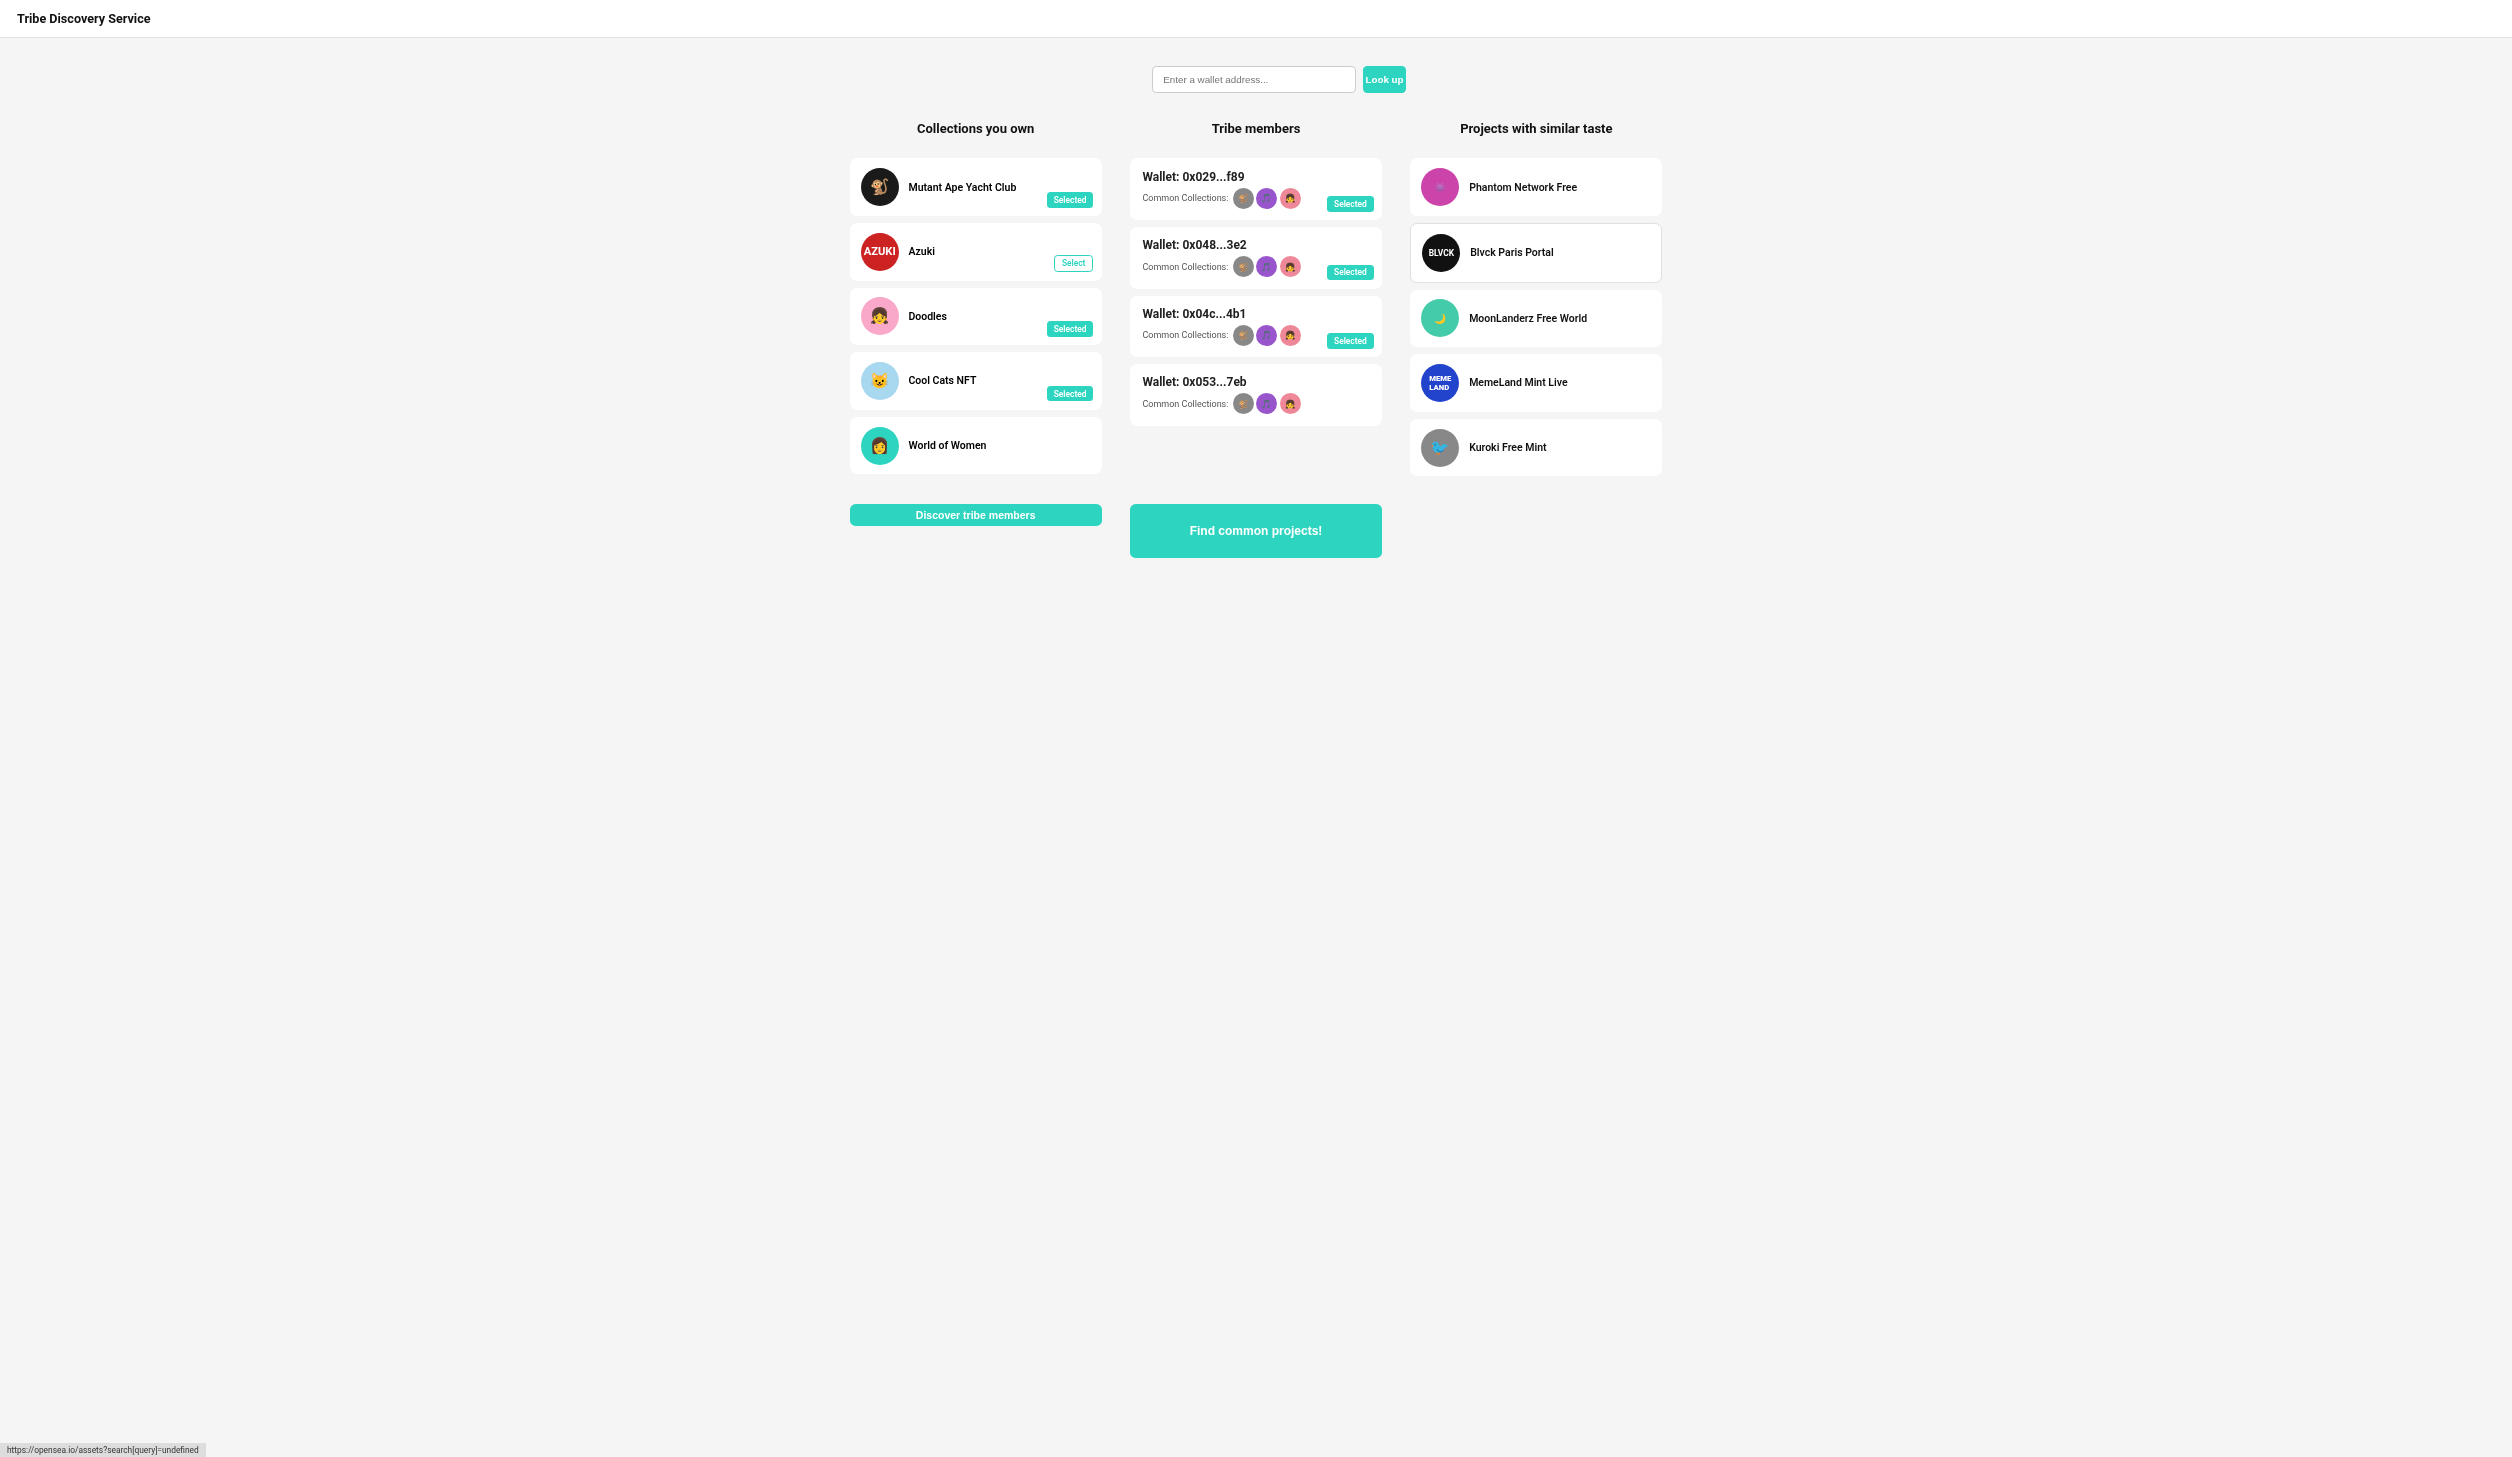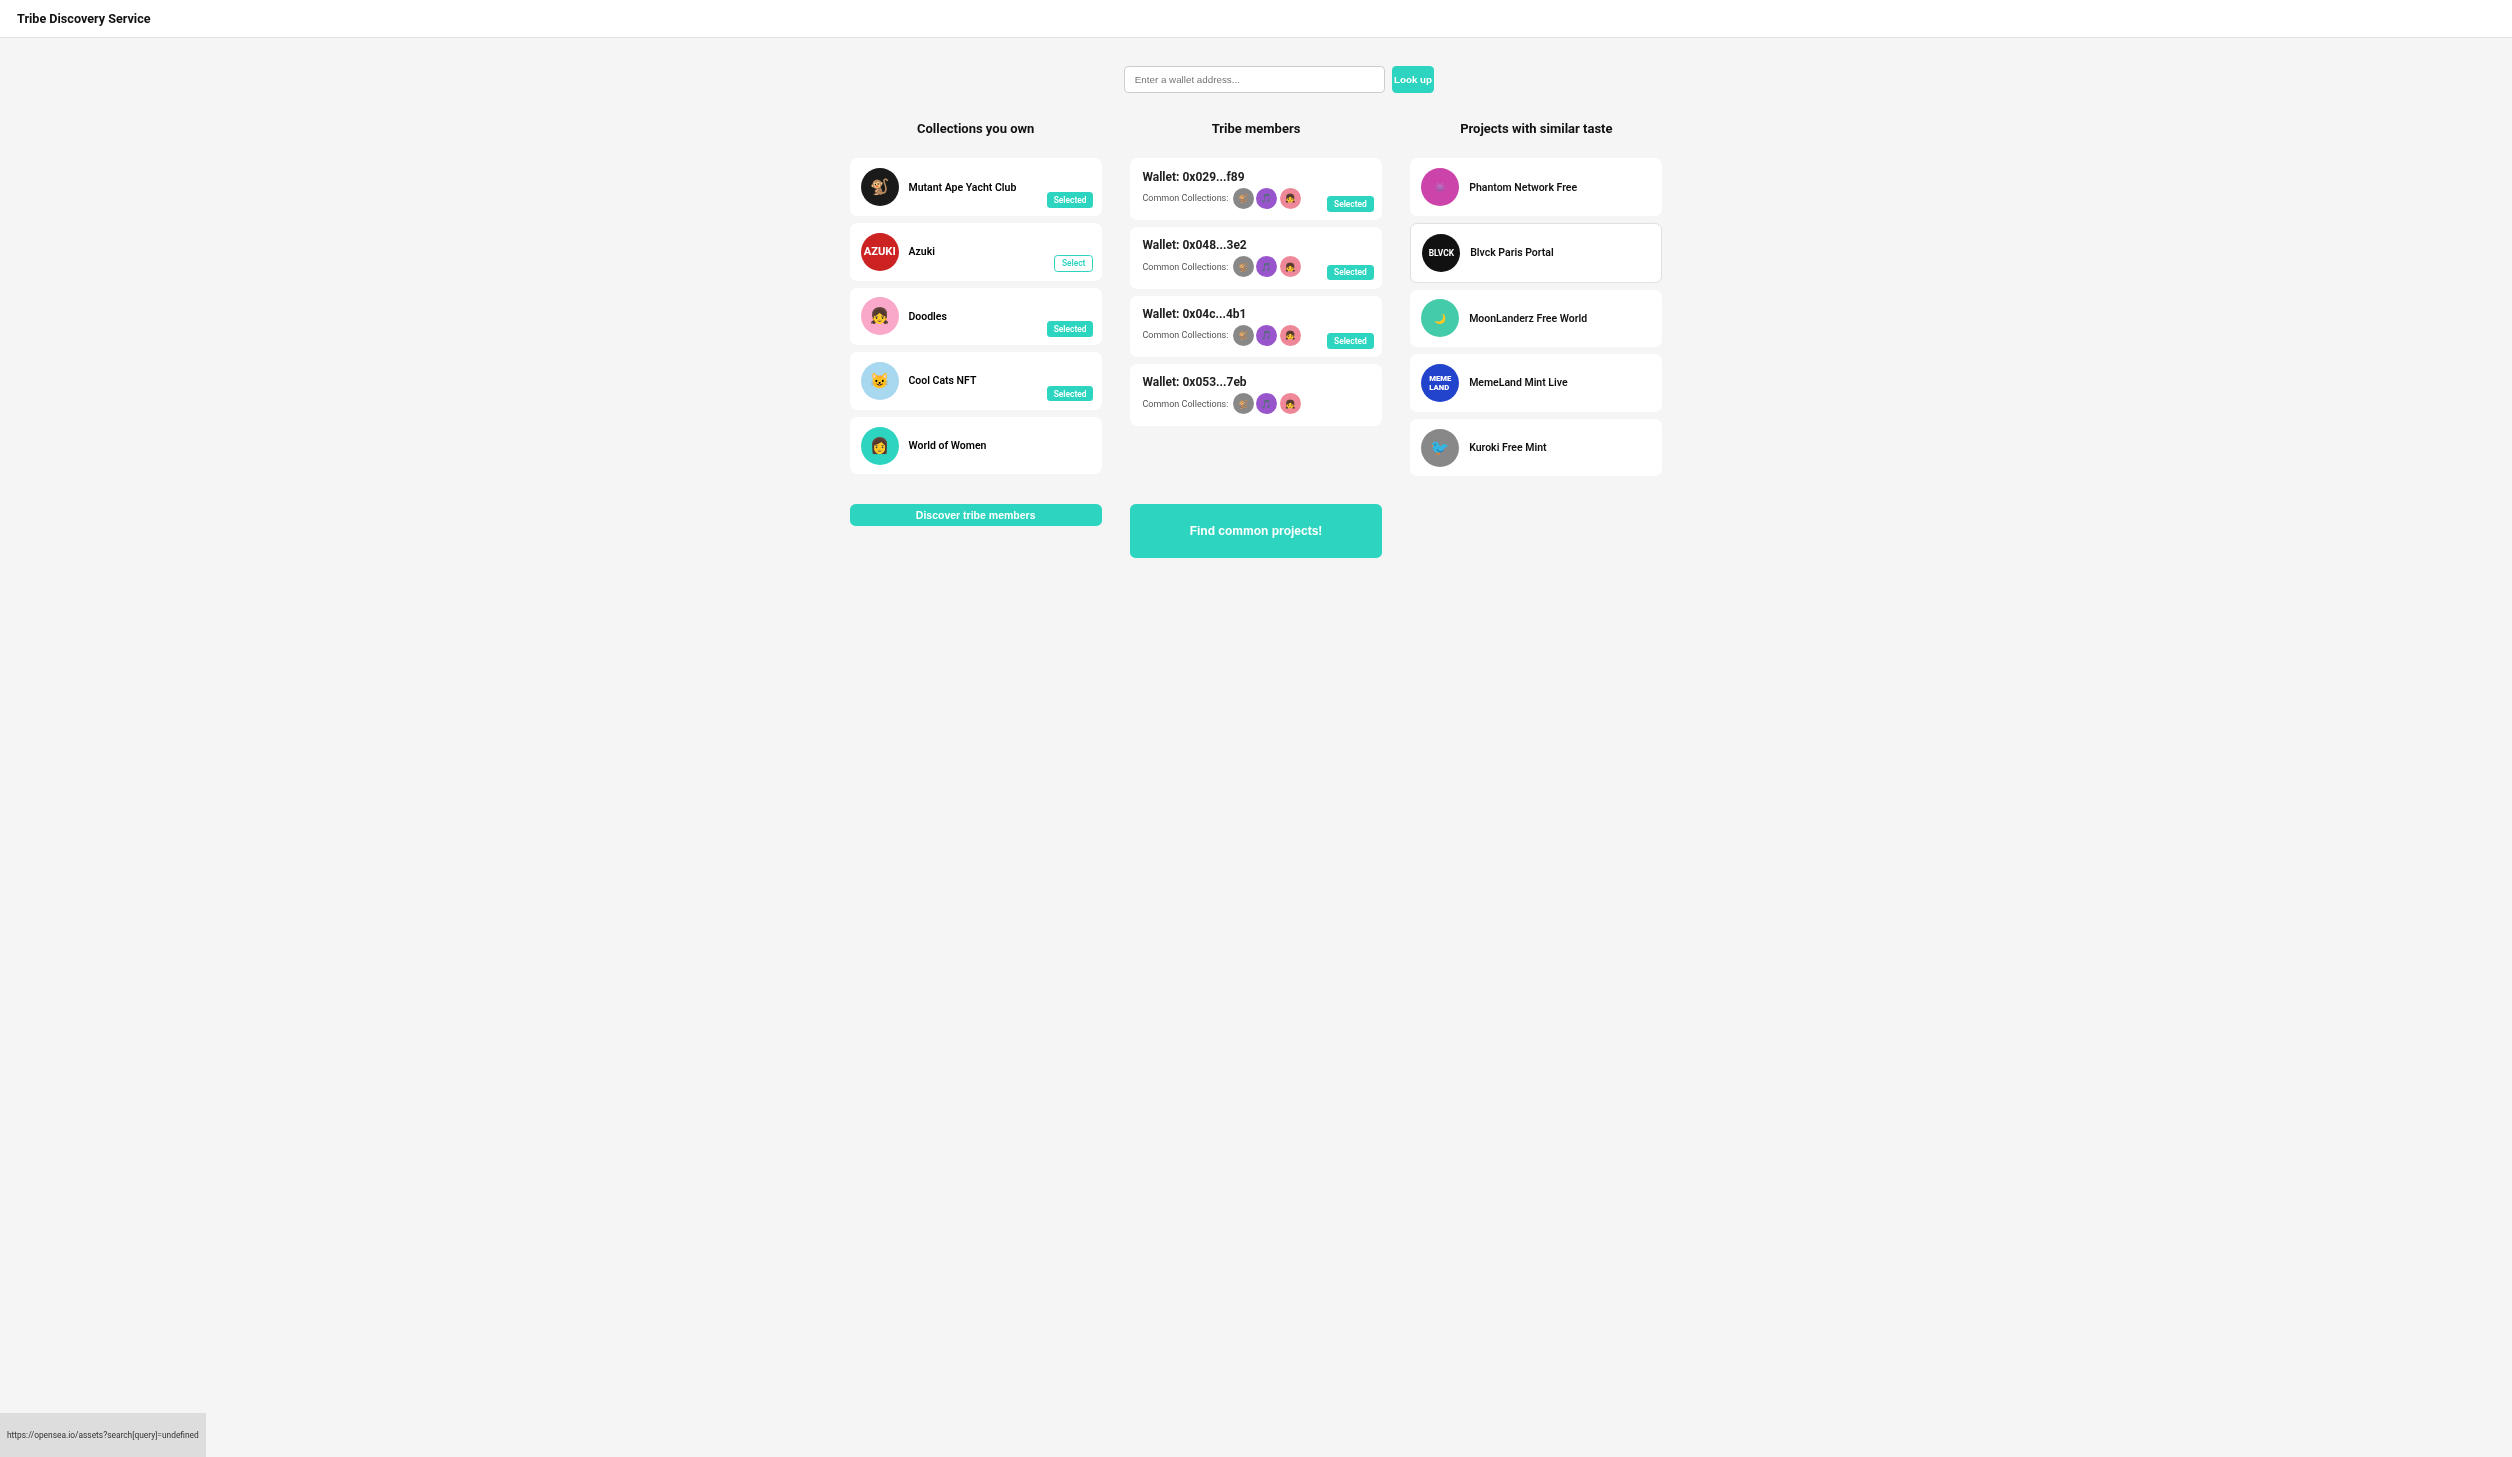--- a/index.html
+++ b/index.html
@@ -23,21 +23,21 @@
       margin: 0 auto;
       padding: 28px 14px;
     }
     .search-row {
       display: flex;
       justify-content: center;
       gap: 7px;
       margin-bottom: 28px;
     }
     .search-input {
-      width: 261px;
+      width: 204px;
       padding: 7px 9.8px;
       border: 0.7px solid #ccc;
       border-radius: 4.2px;
       font-size: 9.8px;
       outline: none;
       background: white;
       margin-left: 46px;
     }
     .lookup-btn {
       padding: 7px 2px;
@@ -217,21 +217,21 @@
       font-weight: 600;
       cursor: pointer;
       width: 100%;
     }
     
     .status-bar {
       position: fixed;
       bottom: 0;
       left: 0;
       background: #ddd;
-      padding: 17px 7px;
+      padding: 2px 7px;
       font-size: 8.4px;
       color: #333;
     }
     
     .av-mayc { background: #1a1a1a; }
     .av-azuki { background: #cc2222; }
     .av-doodles { background: #f9a8c9; }
     .av-coolcats { background: #a8d8f0; }
     .av-wow { background: #2dd4bf; }
     .av-phantom { background: #cc44aa; }

